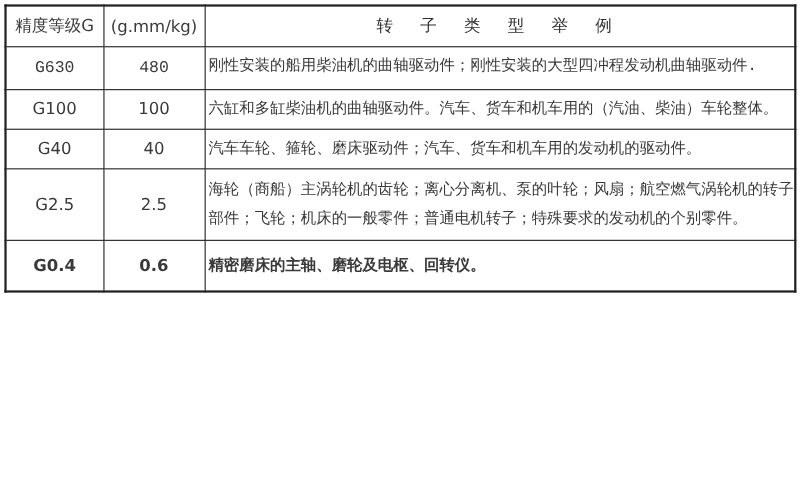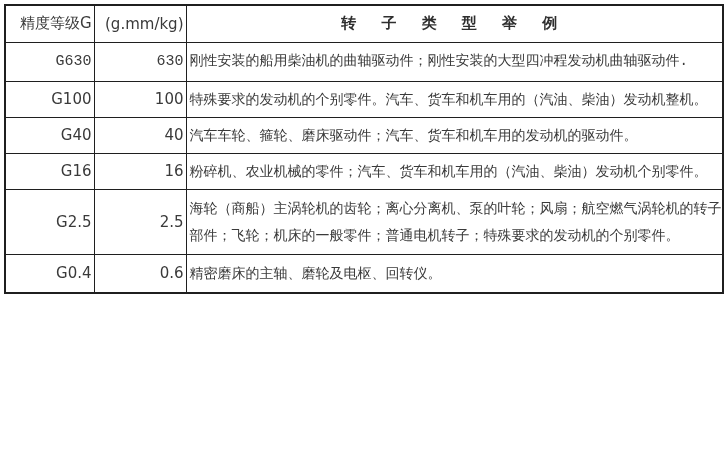--- a/index.html
+++ b/index.html
@@ -29,46 +29,46 @@
     overflow: hidden;
   }
   col.col-grade { width: 89px; }
   col.col-value { width: 92px; }
   col.col-examples { width: 537px; }
 
   tr.h-header { height: 37px; }
   tr.h-first  { height: 39px; font-family: Liberation Mono, monospace; }
   tr.h-norm   { height: 36px; }
   tr.h-tall   { height: 65px; }
-  tr.h-last   { height: 39px; }
+  tr.h-last   { height: 47px; font-weight: bold; }
 
   th { font-weight: normal; }
   .c-grade, .c-value {
-    text-align: right;
+    text-align: center;
     vertical-align: middle;
     font-size: 15px;
     color: #3a3a3a;
     padding: 0 2px;
   }
   .c-examples {
     text-align: left;
     vertical-align: middle;
     font-size: 14px;
     line-height: 27px;
     color: #3a3a3a;
     padding: 1px 0 1px 3px;
   }
   .h-header .c-grade,
   .h-header .c-value {
     font-size: 15px;
   }
   .h-header .c-examples-header {
     text-align: center;
     vertical-align: middle;
-    font-weight: bold;
+    font-weight: normal;
     font-size: 15px;
     letter-spacing: 10px;
     color: #2e2e2e;
   }
 </style>
 </head>
 <body>
 
 <div class="table-wrap">
   <table class="grade-table">
@@ -79,42 +79,37 @@
     </colgroup>
     <tbody>
       <tr class="h-header">
         <th class="c-grade">精度等级G</th>
         <th class="c-value">(g.mm/kg)</th>
         <th class="c-examples-header">转 子 类 型 举 例</th>
       </tr>
 
       <tr class="h-first">
         <td class="c-grade">G630</td>
-        <td class="c-value">630</td>
+        <td class="c-value">480</td>
         <td class="c-examples">刚性安装的船用柴油机的曲轴驱动件；刚性安装的大型四冲程发动机曲轴驱动件.</td>
       </tr>
 
 
       <tr class="h-norm">
         <td class="c-grade">G100</td>
         <td class="c-value">100</td>
-        <td class="c-examples">特殊要求的发动机的个别零件。汽车、货车和机车用的（汽油、柴油）发动机整机。</td>
+        <td class="c-examples">六缸和多缸柴油机的曲轴驱动件。汽车、货车和机车用的（汽油、柴油）车轮整体。</td>
       </tr>
 
       <tr class="h-norm">
         <td class="c-grade">G40</td>
         <td class="c-value">40</td>
         <td class="c-examples">汽车车轮、箍轮、磨床驱动件；汽车、货车和机车用的发动机的驱动件。</td>
       </tr>
 
-      <tr class="h-norm">
-        <td class="c-grade">G16</td>
-        <td class="c-value">16</td>
-        <td class="c-examples">粉碎机、农业机械的零件；汽车、货车和机车用的（汽油、柴油）发动机个别零件。</td>
-      </tr>
 
 
       <tr class="h-tall">
         <td class="c-grade">G2.5</td>
         <td class="c-value">2.5</td>
         <td class="c-examples">海轮（商船）主涡轮机的齿轮；离心分离机、泵的叶轮；风扇；航空燃气涡轮机的转子部件；飞轮；机床的一般零件；普通电机转子；特殊要求的发动机的个别零件。</td>
       </tr>
 
 
       <tr class="h-last">

